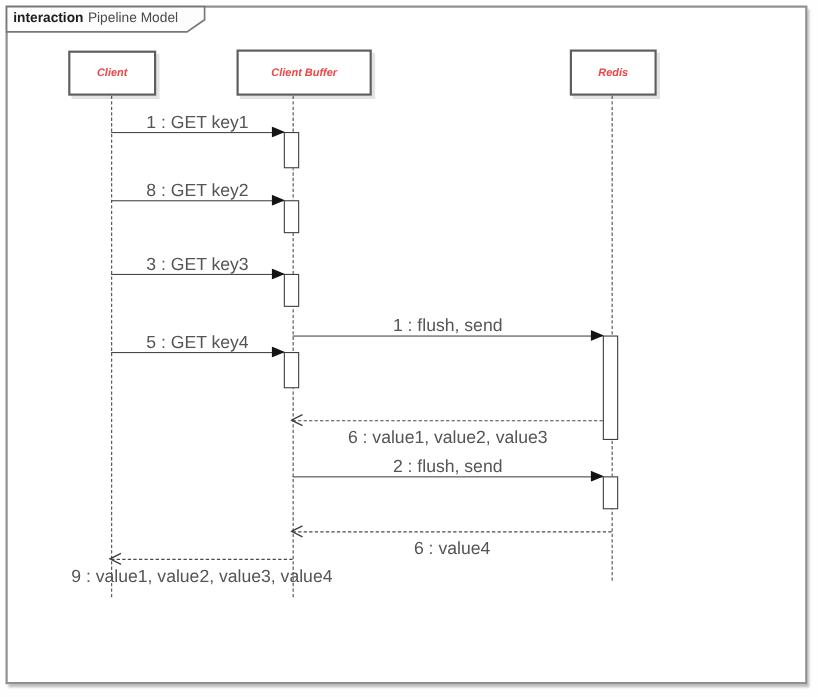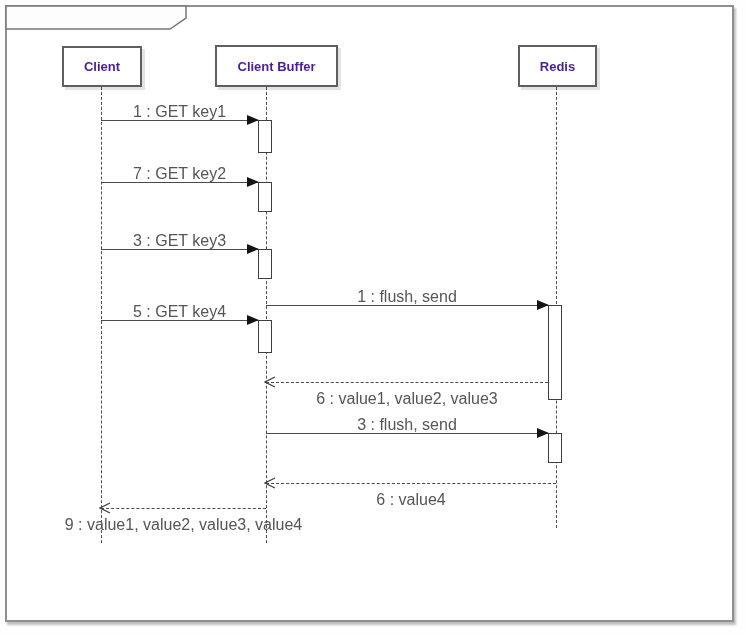--- a/index.html
+++ b/index.html
@@ -19,21 +19,21 @@
   .frame-label svg{position:absolute;left:0;top:0;}
   .frame-label .texts{
     position:absolute;left:7px;top:4px;white-space:nowrap;font-size:12.5px;
   }
   .kw{font-weight:bold;color:#1c1c1c;}
   .ttl{color:#4a4a4a;margin-left:4px;}
   .head{
     position:absolute;background:#ffffff;border:2px solid #5f5f5f;
     box-shadow:3px 3px 0 #e3e3e3;box-sizing:border-box;
     display:flex;align-items:center;justify-content:center;
-    font-size:13px;font-weight:bold;color:#4c1d95;white-space:nowrap;
+    font-size:10px;font-weight:bold;color:#ef4444;white-space:nowrap;font-style:italic;
   }
   .lifeline{
     position:absolute;width:0;border-left:1px dashed #4d4d4d;
   }
   .activation{
     position:absolute;width:14px;background:#ffffff;
     border:1px solid #3f3f3f;box-sizing:border-box;
   }
   .msg{position:absolute;height:0;}
   .msg .line{position:absolute;left:0;right:0;top:0;border-top:1px solid #4a4a4a;}
@@ -52,20 +52,23 @@
 <body>
 
 <div id="stage">
 
   <div class="frame"></div>
 
   <div class="frame-label">
     <svg width="184" height="26">
       <path d="M1,1 H181 V13 L165,24 H1 Z" fill="#fdfdfd" stroke="#777777" stroke-width="1.5"></path>
     </svg>
+    <div class="texts">
+      <span class="kw">interaction</span><span class="ttl">Pipeline Model</span>
+    </div>
   </div>
 
   <div class="head" style="left:62px;top:46px;width:80px;height:41px;">
     <span>Client</span>
   </div>
   <div class="head" style="left:215px;top:45px;width:123px;height:42px;">
     <span>Client Buffer</span>
   </div>
   <div class="head" style="left:518px;top:45px;width:79px;height:42px;align-items:center;">
     <span>Redis</span>
@@ -88,21 +91,21 @@
         <polygon points="0,0 12,5 0,10" fill="#141414"></polygon>
       </svg>
     <span class="lbl above">1 : GET key1</span>
   </div>
 
   <div class="msg" style="left:101px;top:182px;width:157px;">
     <div class="line"></div>
     <svg class="arr filled-right" width="12" height="10">
         <polygon points="0,0 12,5 0,10" fill="#141414"></polygon>
       </svg>
-    <span class="lbl above">7 : GET key2</span>
+    <span class="lbl above">8 : GET key2</span>
   </div>
 
   <div class="msg" style="left:101px;top:249px;width:157px;">
     <div class="line"></div>
     <svg class="arr filled-right" width="12" height="10">
         <polygon points="0,0 12,5 0,10" fill="#141414"></polygon>
       </svg>
     <span class="lbl above">3 : GET key3</span>
   </div>
 
@@ -128,21 +131,21 @@
         <polyline points="11,1 1,6 11,11" fill="none" stroke="#3f3f3f" stroke-width="1.3"></polyline>
       </svg>
     <span class="lbl below">6 : value1, value2, value3</span>
   </div>
 
   <div class="msg" style="left:266px;top:433px;width:282px;">
     <div class="line"></div>
     <svg class="arr filled-right" width="12" height="10">
         <polygon points="0,0 12,5 0,10" fill="#141414"></polygon>
       </svg>
-    <span class="lbl above">3 : flush, send</span>
+    <span class="lbl above">2 : flush, send</span>
   </div>
 
   <div class="msg dashed" style="left:266px;top:483px;width:290px;">
     <div class="line"></div>
     <svg class="arr open-left" width="12" height="12">
         <polyline points="11,1 1,6 11,11" fill="none" stroke="#3f3f3f" stroke-width="1.3"></polyline>
       </svg>
     <span class="lbl below">6 : value4</span>
   </div>
 

